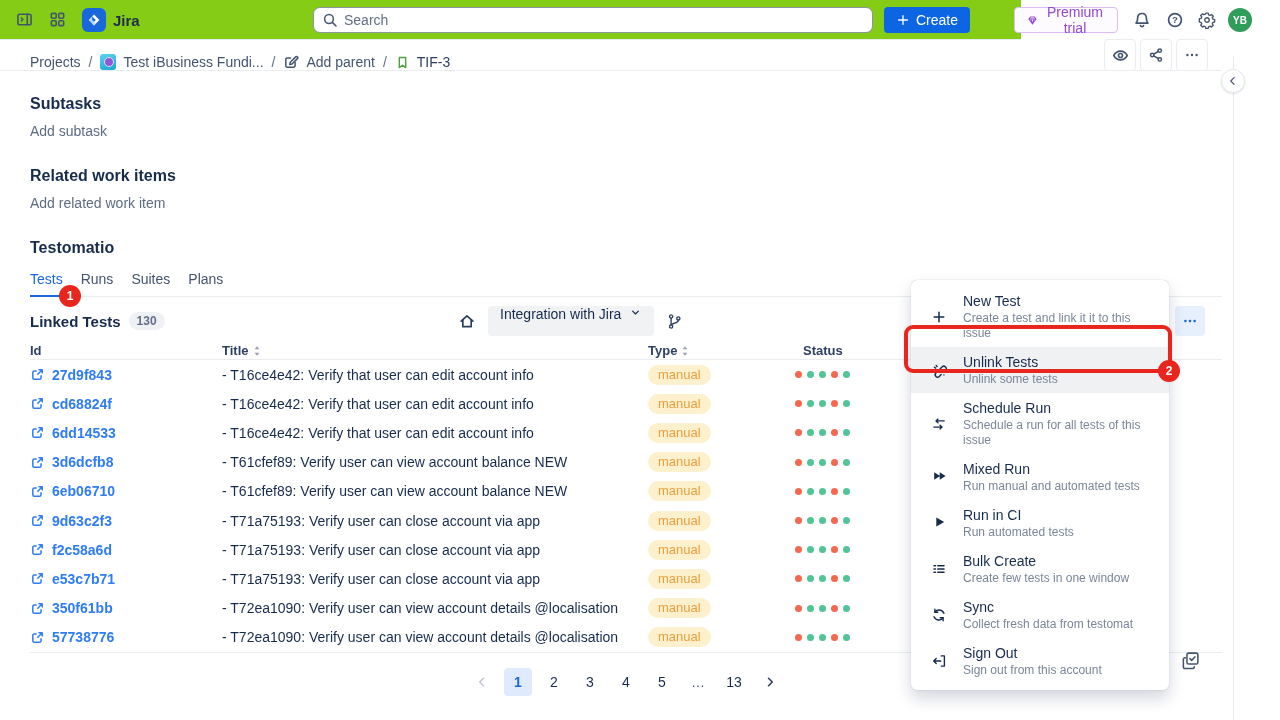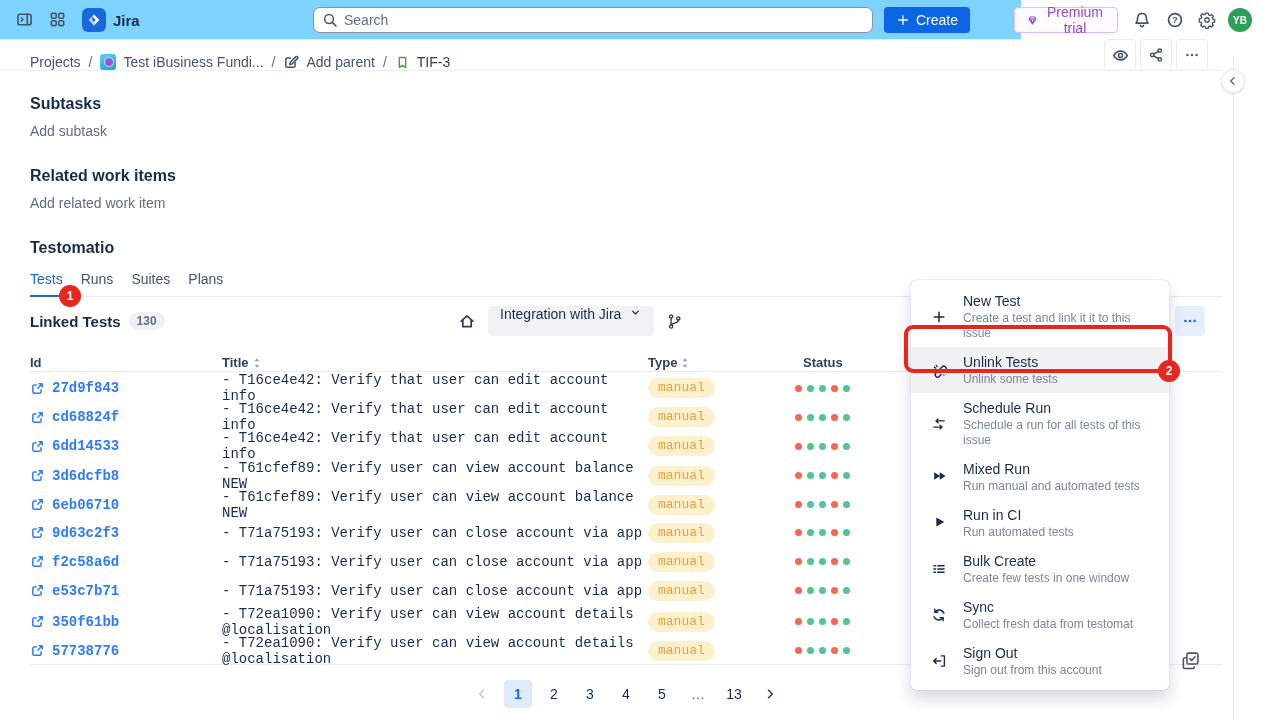--- a/index.html
+++ b/index.html
@@ -8,21 +8,21 @@
     position: relative;
     font-family: "Liberation Sans", sans-serif;
     color: #172B4D;
     background: #fff;
     overflow: hidden;
     font-size: 14px;
   }
   .ic { display:block; stroke:currentColor; fill:none; stroke-width:1.5; stroke-linecap:round; stroke-linejoin:round; }
 
   
-  .topbar { position:absolute; top:0; left:0; width:1021px; height:40px; border-bottom:1px solid #E9EBEF; background:#7dd3fc; z-index:5; }
+  .topbar { position:absolute; top:0; left:0; width:1021px; height:40px; border-bottom:1px solid #E9EBEF; background:#84cc16; z-index:5; }
   .tb-btn { position:absolute; top:11px; color:#44546F; cursor:pointer; }
   .logo-box { position:absolute; left:82px; top:8px; width:24px; height:24px; border-radius:6px; background:#1868DB; display:flex; align-items:center; justify-content:center; }
   .logo-text { position:absolute; left:113px; top:12px; font-weight:700; font-size:15px; color:#1E2B4D; }
   .search-wrap { position:absolute; left:313px; top:7px; width:560px; height:26px; }
   .search-wrap input { width:100%; height:100%; border:1px solid #8C94A4; border-radius:7px; padding:0 8px 0 30px; font-size:14px; color:#172B4D; outline:none; font-family:"Liberation Sans",sans-serif; background:#fff; }
   .search-wrap input::placeholder { color:#626F86; }
   .search-ic { position:absolute; left:9px; top:5px; color:#44546F; }
   .create-btn { position:absolute; left:884px; top:7px; height:26px; padding:0 12px; background:#0C66E4; color:#fff; border:none; border-radius:4px; font-size:14px; font-weight:500; display:flex; align-items:center; gap:6px; cursor:pointer; font-family:"Liberation Sans",sans-serif; }
   .premium-btn { position:absolute; left:1014px; top:7px; height:26px; padding:0 12px; background:#FEFBFF; border:1px solid #DCBDF5; border-radius:4px; color:#9348D2; font-size:14px; font-weight:500; display:flex; align-items:center; gap:7px; cursor:pointer; font-family:"Liberation Sans",sans-serif; }
   .avatar { position:absolute; left:1228px; top:8px; width:24px; height:24px; border-radius:50%; background:#2E9E5A; color:#fff; font-size:10px; font-weight:700; display:flex; align-items:center; justify-content:center; cursor:pointer; }
@@ -52,25 +52,25 @@
   .tab { padding-bottom:8px; font-size:14px; color:#44546F; cursor:pointer; }
   .tab.active { color:#1868DB; border-bottom:2px solid #1868DB; margin-bottom:-1px; }
 
   .linked-row { margin-top:8px; height:32px; position:relative; display:flex; align-items:center; }
   .linked-title { font-size:15px; font-weight:700; color:#172B4D; }
   .count-badge { margin-left:8px; background:#F0F1F4; color:#626F86; font-size:12px; font-weight:600; border-radius:10px; padding:2px 8px; }
   .mid-controls { position:absolute; left:428px; top:1px; height:30px; display:flex; align-items:center; gap:12px; color:#2C3E5D; }
   .proj-select { height:30px; background:#F1F2F4; border-radius:4px; border:none; display:flex; align-items:flex-start; gap:8px; padding:0 12px; font-size:14px; color:#172B4D; cursor:pointer; font-family:"Liberation Sans",sans-serif; }
   .more-actions { position:absolute; left:1145px; top:1px; width:30px; height:30px; border-radius:4px; background:#E6EFFC; border:none; display:flex; align-items:center; justify-content:center; color:#1868DB; cursor:pointer; }
 
-  .tbl-header { margin-top:17px; display:grid; grid-template-columns:192px 426px 147px auto; align-items:center; height:18px; border-bottom:1px solid #EBECF0; padding-bottom:0; font-size:13px; font-weight:700; color:#2E4165; }
+  .tbl-header { margin-top:5px; display:grid; grid-template-columns:192px 426px 147px auto; align-items:center; height:18px; border-bottom:1px solid #EBECF0; padding-bottom:0; font-size:13px; font-weight:700; color:#2E4165; }
   .tbl-header .hcell { display:flex; align-items:center; gap:4px; }
   .hcell.status-h { padding-left:8px; }
   .sort-ic { color:#98A1B2; }
-  .tbl-row { display:grid; grid-template-columns:192px 426px 147px auto; align-items:center; height:29.2px; font-size:14px;font-family:Liberation Mono, monospace; }
+  .tbl-row { display:grid; grid-template-columns:192px 426px 147px auto; align-items:center; height:29.2px; font-size:14px; }
   #rows { border-bottom:1px solid #EBECF0; }
   .idcell { display:flex; align-items:center; gap:7px; color:#2E7CF6; }
   .id-link { color:#2E7CF6; font-weight:700; text-decoration:none; cursor:pointer; }
   .titlecell { color:#172B4D; }
   .pill { display:inline-block; width:max-content; background:#FCF1CC; color:#EC9E3E; font-size:13px; border-radius:12px; padding:3px 10px; line-height:14px; }
   .dots { display:flex; gap:5px; padding-left:0; }
   .dot { width:7px; height:7px; border-radius:50%; }
 
   .pagination { margin-top:15px; display:flex; justify-content:center; align-items:center; gap:8px; }
   .pg { min-width:28px; height:28px; border-radius:4px; display:flex; align-items:center; justify-content:center; font-size:14px; color:#172B4D; cursor:pointer; background:transparent; border:none; font-family:"Liberation Sans",sans-serif; }

